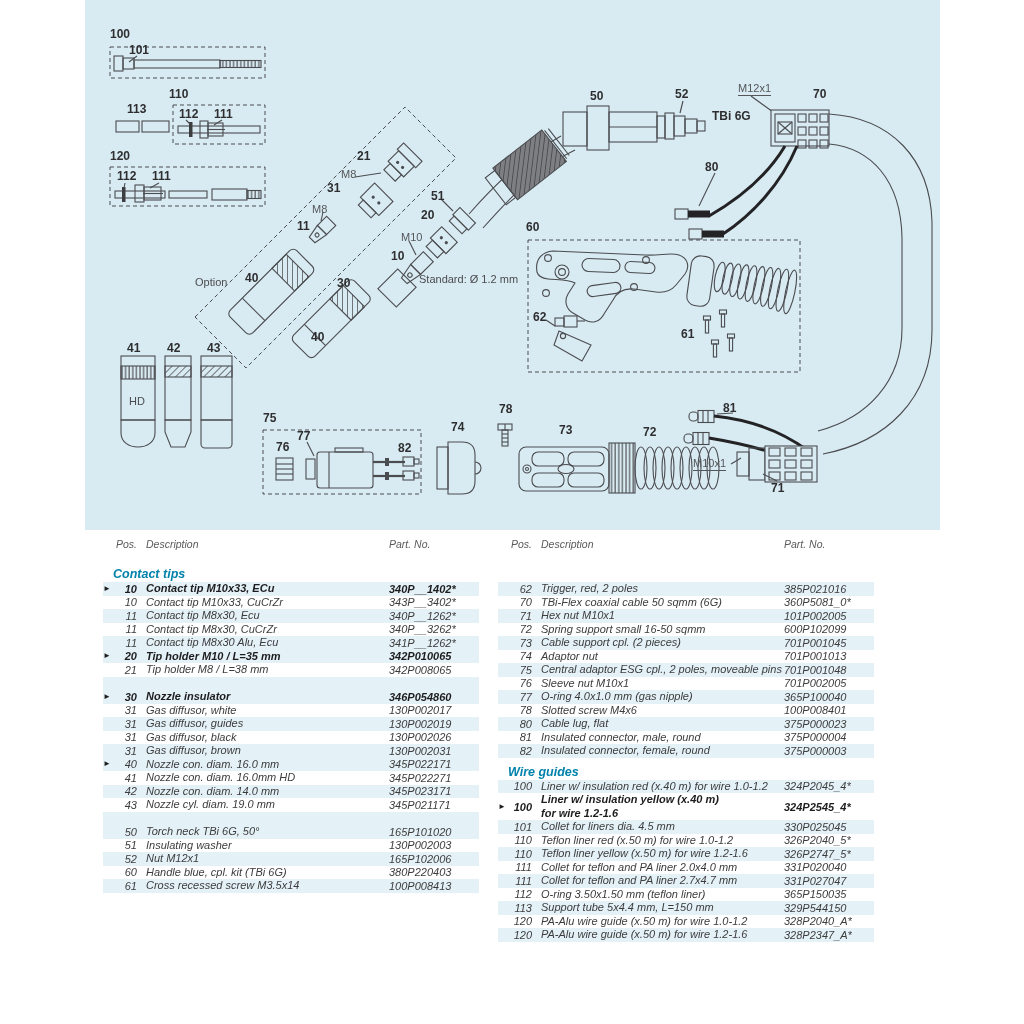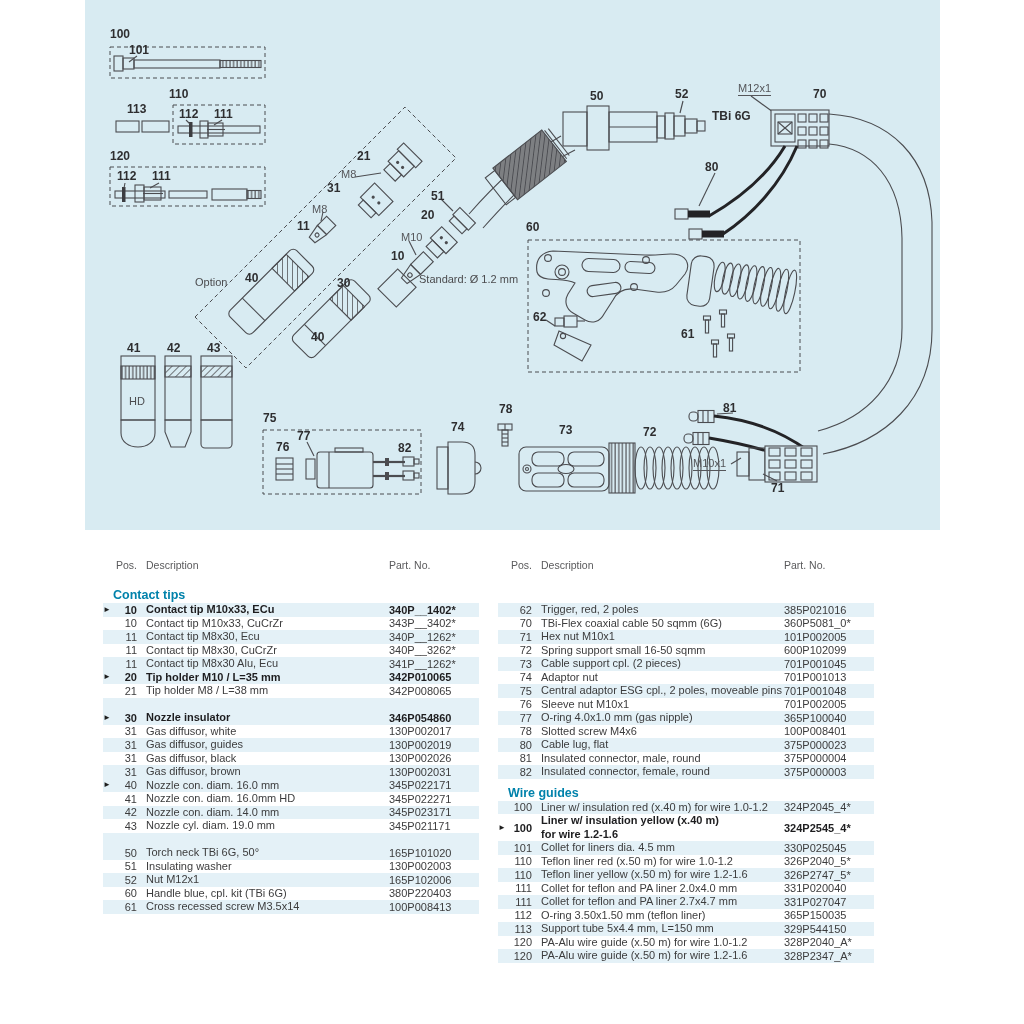--- a/index.html
+++ b/index.html
@@ -8,21 +8,21 @@
   
   .panel{position:absolute;left:85px;top:0;width:855px;height:530px;background:#d8ebf2;}
   .panel svg{position:absolute;left:0;top:0;}
   .dsh{stroke-dasharray:4,3;stroke-width:1;}
   .dlabel{position:absolute;white-space:nowrap;line-height:1;}
   .dlabel.b{font-weight:bold;font-size:12px;color:#2e2e30;}
   .dlabel.s{font-size:11px;color:#55565a;}
   .dlabel.u{border-bottom:1px solid #55565a;padding-bottom:1px;}
   .dlabel.g{font-size:11px;color:#4b4b4e;}
   
-  .ptable{position:absolute;top:556px;width:376px;font-size:11px;color:#3c3c3d;}
+  .ptable{position:absolute;top:535px;width:376px;font-size:11px;color:#3c3c3d;font-style:italic;}
   .ptable.left{left:103px;}
   .ptable.right{left:498px;}
   .thead{display:flex;align-items:flex-start;height:22px;font-size:10.5px;color:#5a5a5c;padding-top:3px;}
   .sec-title{font-size:12.5px;font-weight:bold;color:#0082ab;margin-left:10px;
              padding-top:7px;height:15px;line-height:15px;}
   .sec-spacer{height:22px;}
   .trow{display:flex;align-items:center;min-height:13.5px;}
   .trow.shaded{background:#e4f1f7;}
   .trow.bold{font-weight:bold;color:#1d1d1f;}
   .trow.two{min-height:27px;}

